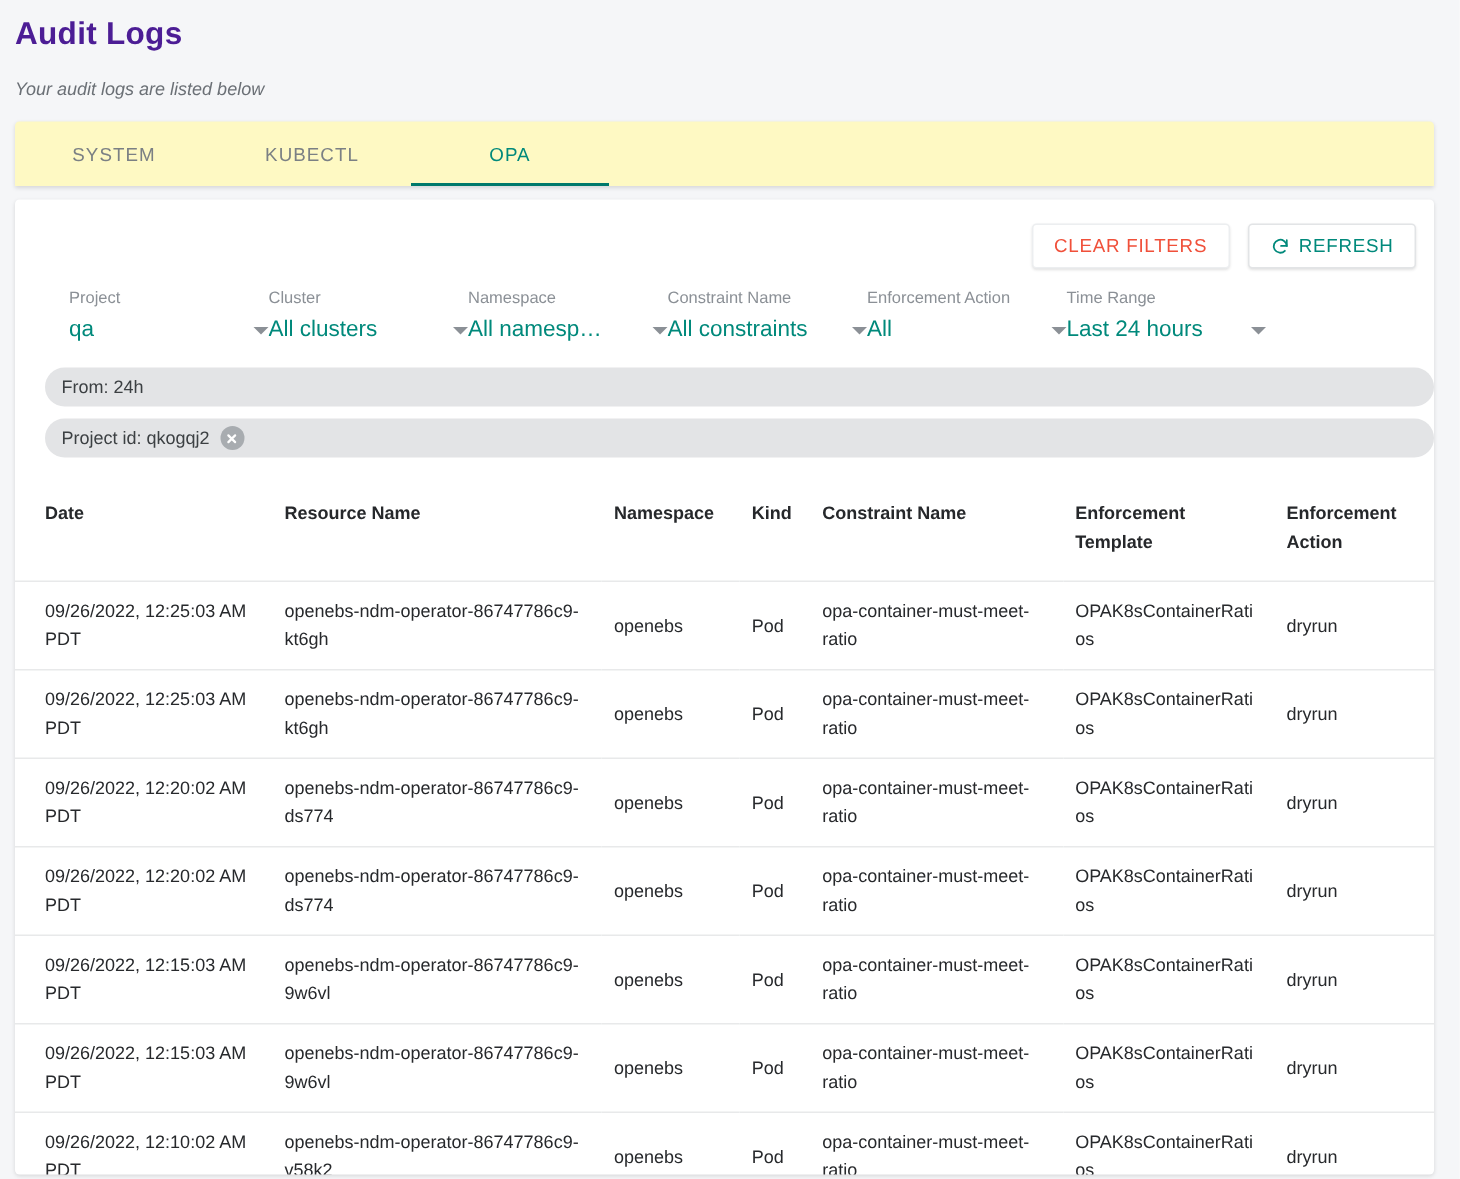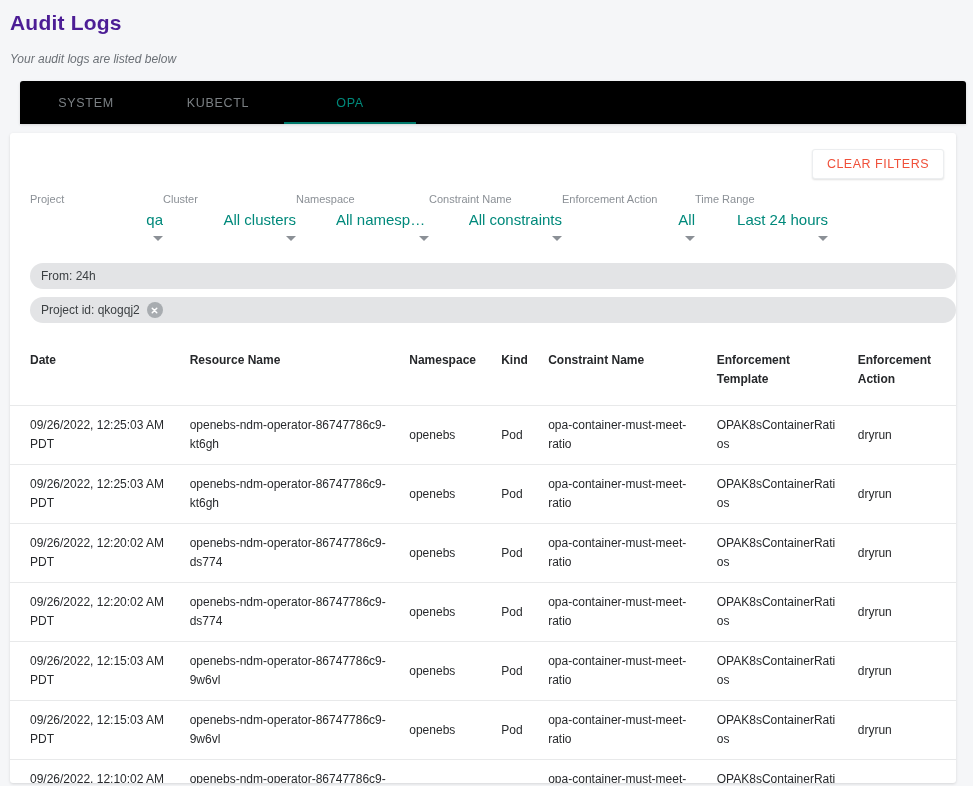--- a/index.html
+++ b/index.html
@@ -20,24 +20,24 @@
   }
   .page-subtitle {
     position: absolute; left: 10px; top: 52px;
     font-size: 12px; font-style: italic; color: #6b7076;
   }
 
   
   .tabs-card {
     position: absolute; left: 10px; top: 81px;
     width: 946px; height: 43px;
-    background: #000000;
+    background: #fef9c3;
     border-radius: 3px 3px 0 0;
     box-shadow: 0 1px 3px rgba(0,0,0,.13);
-    display: flex; align-items: stretch; margin-left: 10px;
+    display: flex; align-items: stretch;
   }
   .tab {
     width: 132px; display: flex; align-items: center; justify-content: center;
     font-size: 12.5px; letter-spacing: .7px; color: #7b8084;
     cursor: pointer; position: relative; background: transparent; border: 0;
     font-family: inherit;
   }
   .tab.active { color: #00897b; font-weight: 500; }
   .tab.active::after {
     content: ""; position: absolute; left: 0; right: 0; bottom: 0;
@@ -68,29 +68,29 @@
     letter-spacing: .5px; cursor: pointer;
     display: inline-flex; align-items: center; gap: 6px;
     white-space: nowrap;
   }
   .btn-clear { color: #f0503a; border-color: #eceef0; }
   .btn-teal { color: #00897b; }
   .btn svg { display: block; }
 
   
   .filters {
-    display: flex; padding: 14px 0 0 20px; gap: 0;
+    display: flex; padding: 14px 0 0 36px; gap: 0;
   }
   .filter { position: relative; }
   .filter-label {
     font-size: 11px; color: #8b9096; margin-bottom: 6px; white-space: nowrap;
   }
   .filter-control {
     display: flex; align-items: flex-end; justify-content: space-between;
-    gap: 8px; cursor: pointer; flex-direction: column;
+    gap: 8px; cursor: pointer;
   }
   .filter-value {
     font-size: 15px; color: #00897b; white-space: nowrap;
     overflow: hidden; text-overflow: ellipsis;
   }
   .caret {
     width: 0; height: 0; margin-bottom: 5px; flex: 0 0 auto;
     border-left: 5px solid transparent; border-right: 5px solid transparent;
     border-top: 5px solid #8b9096;
   }
@@ -151,20 +151,29 @@
     <button class="tab">SYSTEM</button>
     <button class="tab">KUBECTL</button>
     <button class="tab active">OPA</button>
   </div>
 
   <div class="main-card">
 
     <div class="actions">
       <button class="btn btn-clear">
         <span>CLEAR FILTERS</span>
+      </button>
+      <button class="btn btn-teal">
+        <span class="icon">
+          <svg width="13" height="13" viewBox="0 0 24 24" fill="none" stroke="#00897b" stroke-width="2.2" stroke-linecap="round">
+            <path d="M20 11a8 8 0 1 0-2.3 6"></path>
+            <path d="M20 4v7h-7"></path>
+          </svg>
+        </span>
+        <span>REFRESH</span>
       </button>
     </div>
 
     <div class="filters">
       <div class="filter f0">
         <div class="filter-label">Project</div>
         <div class="filter-control">
           <span class="filter-value">qa</span>
           <span class="caret"></span>
         </div>

